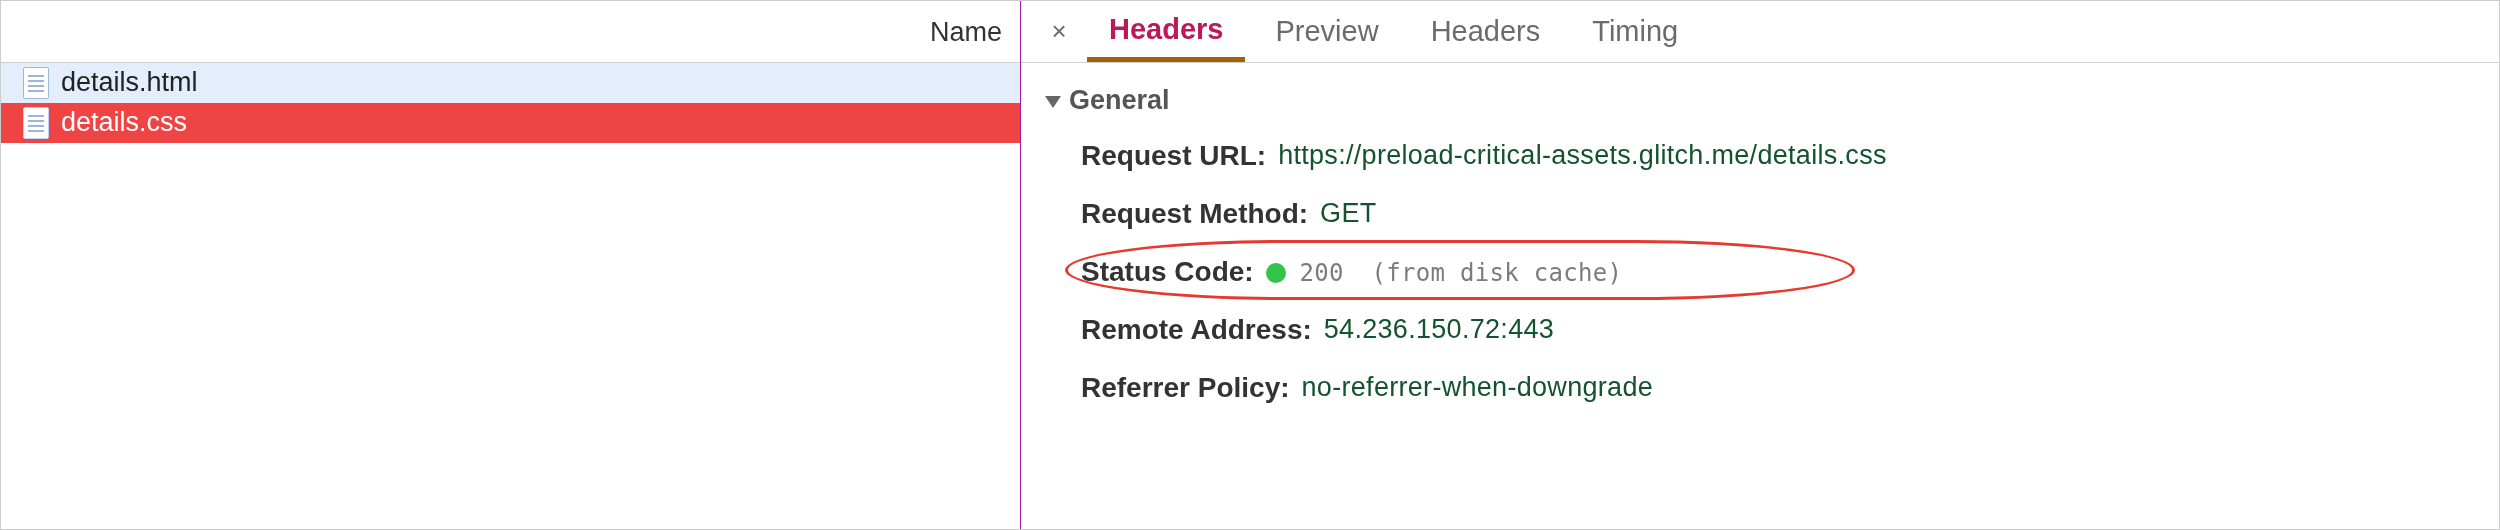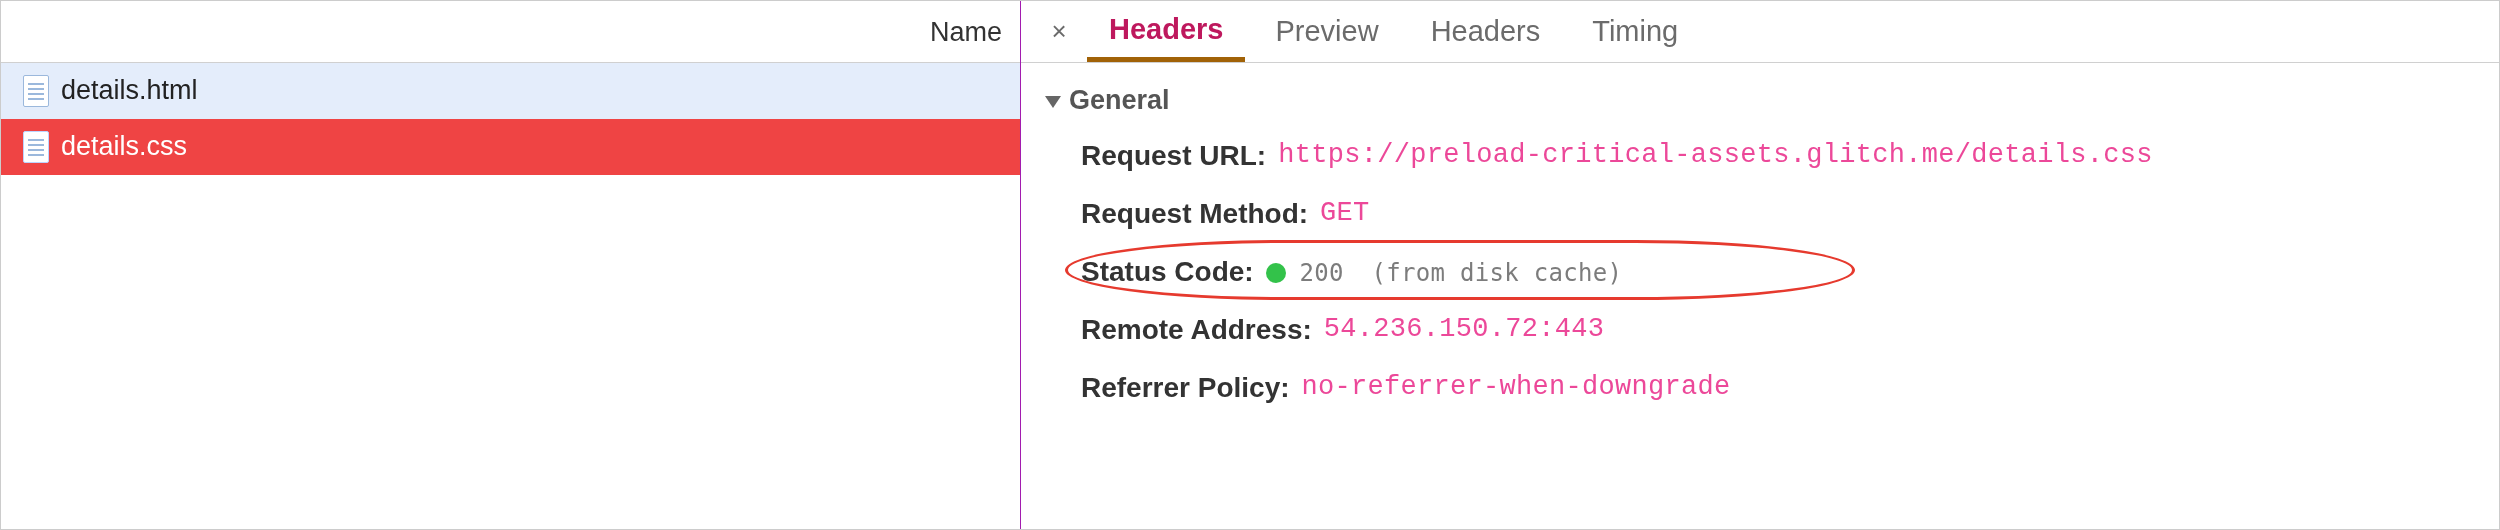--- a/index.html
+++ b/index.html
@@ -30,21 +30,21 @@
     height: 62px;
     line-height: 62px;
     padding: 0 18px;
     border-bottom: 1px solid #d0d0d0;
     color: #333;
     font-size: 27px;
   }
   .file-row {
     display: flex;
     align-items: center;
-    height: 56px;
+    height: 40px;
     padding: 0 22px;
     gap: 12px;
     border-bottom: 1px solid transparent;
   }
   .file-row[data-state="normal"] { background: #e4edfb; }
   .file-row[data-state="selected"] {
     background: #ef4444;
     color: #fff;
   }
   .file-icon {
@@ -135,22 +135,22 @@
     margin: 0 0 26px 0;
     font-size: 28px;
     white-space: nowrap;
     position: relative;
   }
   .kv .k {
     font-weight:700;
     color:#333;
   }
   .kv .v-mono {
-    font-family: Liberation Mono, monospace;
-    color:#ec4899;
+    font-family: Liberation Sans, sans-serif;
+    color:#14532d;
     font-size: 27px;
     letter-spacing: 0.3px;
   }
   .kv .v-muted {
     font-family: "SFMono-Regular", Menlo, Consolas, monospace;
     color:#7c7c7c;
     font-size: 24px;
     letter-spacing: 0.3px;
   }
   .status-dot {

